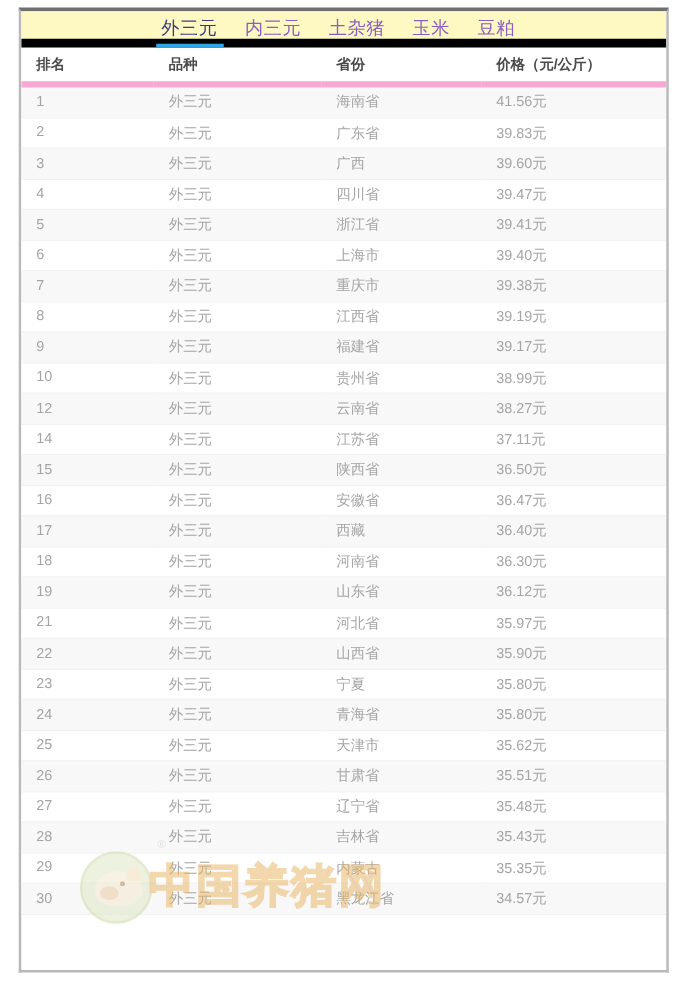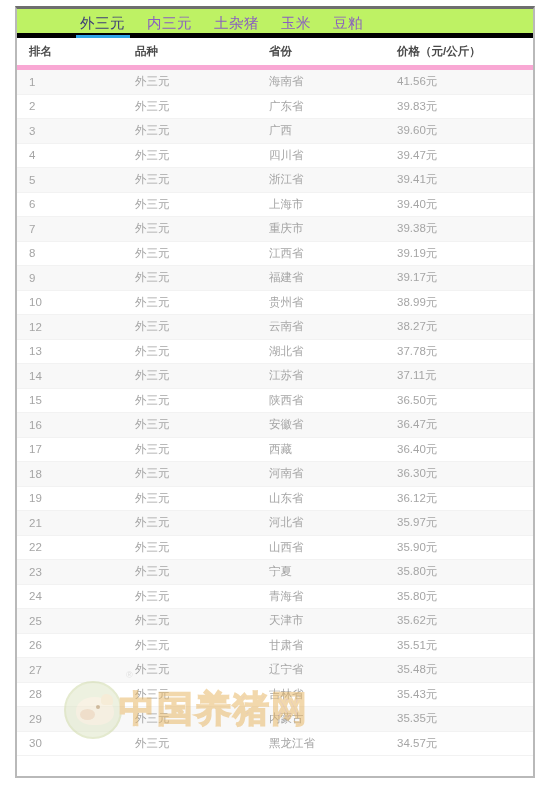--- a/index.html
+++ b/index.html
@@ -36,25 +36,25 @@
     border-top: 3px solid #6e6e6e;
     border-bottom: 2px solid #b9b9b9;
     box-sizing: border-box;
     overflow: hidden;
   }
 
   
   .tabbar {
     position: relative;
     height: 29px;
-    padding-left: 63px;
+    padding-left: 112px;
     box-sizing: border-box;
-    background: #bef264;
+    background: #fef9c3;
     white-space: nowrap;
-    border-bottom: 5px solid #000000;
+    border-bottom: 7px solid #000000;
   }
   .tab {
     display: inline-block;
     position: relative;
     font-size: 14.5px;
     line-height: 28px;
     color: #8a5fc0;
     letter-spacing: 0.5px;
     padding: 0 0 0 0;
     margin-right: 22px;
@@ -276,26 +276,20 @@
             <td>贵州省</td>
             <td>38.99元</td>
           </tr>
           <tr>
             <td>12</td>
             <td>外三元</td>
             <td>云南省</td>
             <td>38.27元</td>
           </tr>
           <tr>
-            <td>13</td>
-            <td>外三元</td>
-            <td>湖北省</td>
-            <td>37.78元</td>
-          </tr>
-          <tr>
             <td>14</td>
             <td>外三元</td>
             <td>江苏省</td>
             <td>37.11元</td>
           </tr>
           <tr>
             <td>15</td>
             <td>外三元</td>
             <td>陕西省</td>
             <td>36.50元</td>

